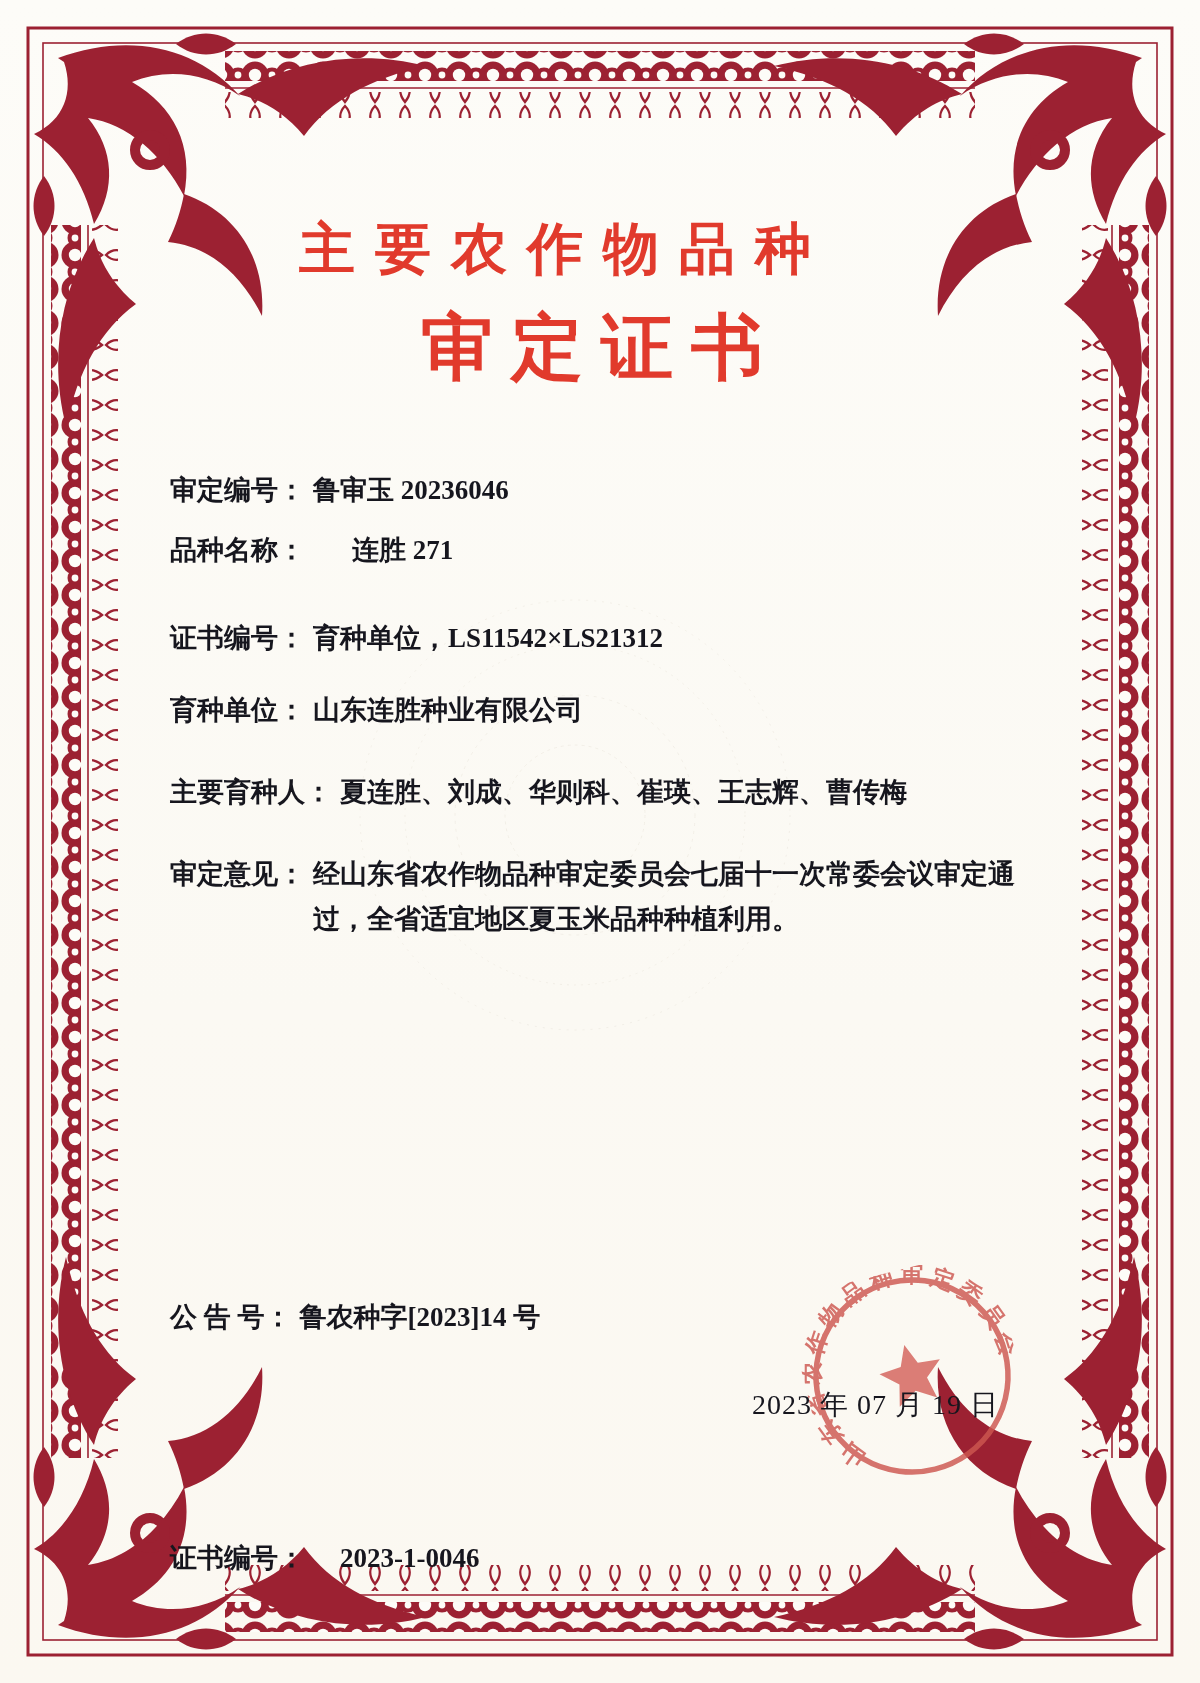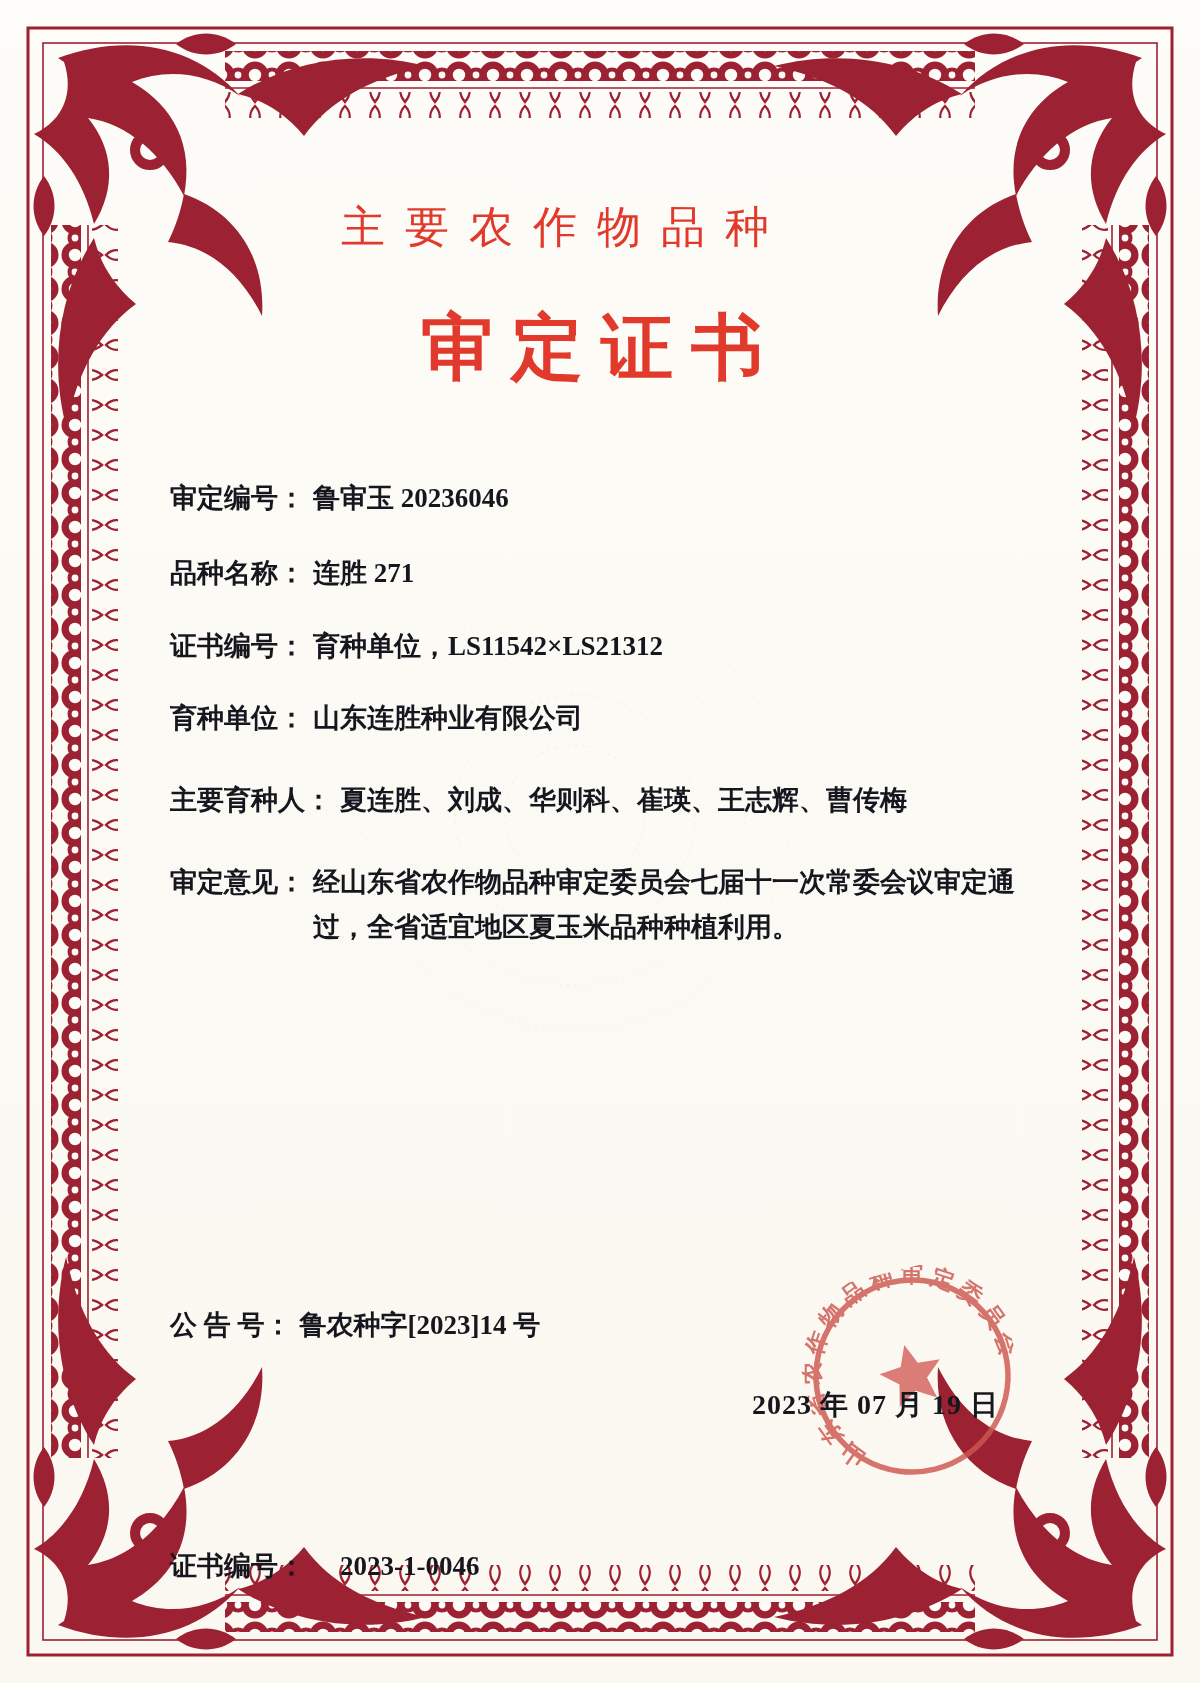--- a/index.html
+++ b/index.html
@@ -8,44 +8,44 @@
     width:1200px;height:1683px;
     background:linear-gradient(180deg,#fdfcf8 0%,#fbf9f3 60%,#fbf8f1 100%);
     overflow:hidden;
     font-family:"Liberation Serif","DejaVu Serif",serif;
     color:#16161e;
   }
   .border-svg{position:absolute;left:0;top:0;width:1200px;height:1683px;}
   
   .title-wrap{position:absolute;left:0;top:0;width:1130px;text-align:center;}
   .title-line1{
-    position:absolute;top:198px;left:0;width:100%;
+    position:absolute;top:212px;left:0;width:100%;
     font-family:"Liberation Sans","DejaVu Sans",sans-serif;
-    font-weight:400;font-size:44px;letter-spacing:20px;
+    font-weight:700;font-size:56px;letter-spacing:20px;
     color:#e13a2c;white-space:nowrap;
   }
   .title-line2{
     position:absolute;top:300px;left:0;width:100%;
     font-weight:700;font-size:72px;letter-spacing:18px;
     color:#e13a2c;white-space:nowrap;padding-left:36px;
   }
   
   .row{position:absolute;left:170px;display:flex;align-items:flex-start;
-       font-size:27px;font-weight:700;line-height:45px;margin-top:8px;}
+       font-size:27px;font-weight:700;line-height:45px;}
   .row .label{white-space:nowrap;}
   .row .value{margin-left:8px;}
-  .r1{top:468px;} .r2{top:543px;} .r3{top:616px;} .r4{top:688px;}
+  .r1{top:468px;} .r2{top:528px;gap:39px;} .r3{top:616px;} .r4{top:688px;}
   .r5{top:770px;} .r6{top:852px;}
   .r6 .value{width:714px;}
   .row-announce{top:1295px;}
   .row-cert{top:1536px;gap:27px;}
   
   .date{
     position:absolute;left:752px;top:1386px;
-    font-size:28px;font-weight:700;letter-spacing:1px;
+    font-size:28px;font-weight:400;letter-spacing:1px;
     white-space:nowrap;z-index:3;
   }
   
   .stamp{
     position:absolute;left:806px;top:1270px;width:212px;height:212px;
     transform:rotate(-14deg);opacity:0.82;z-index:2;
   }
 </style>
 </head>
 <body>

